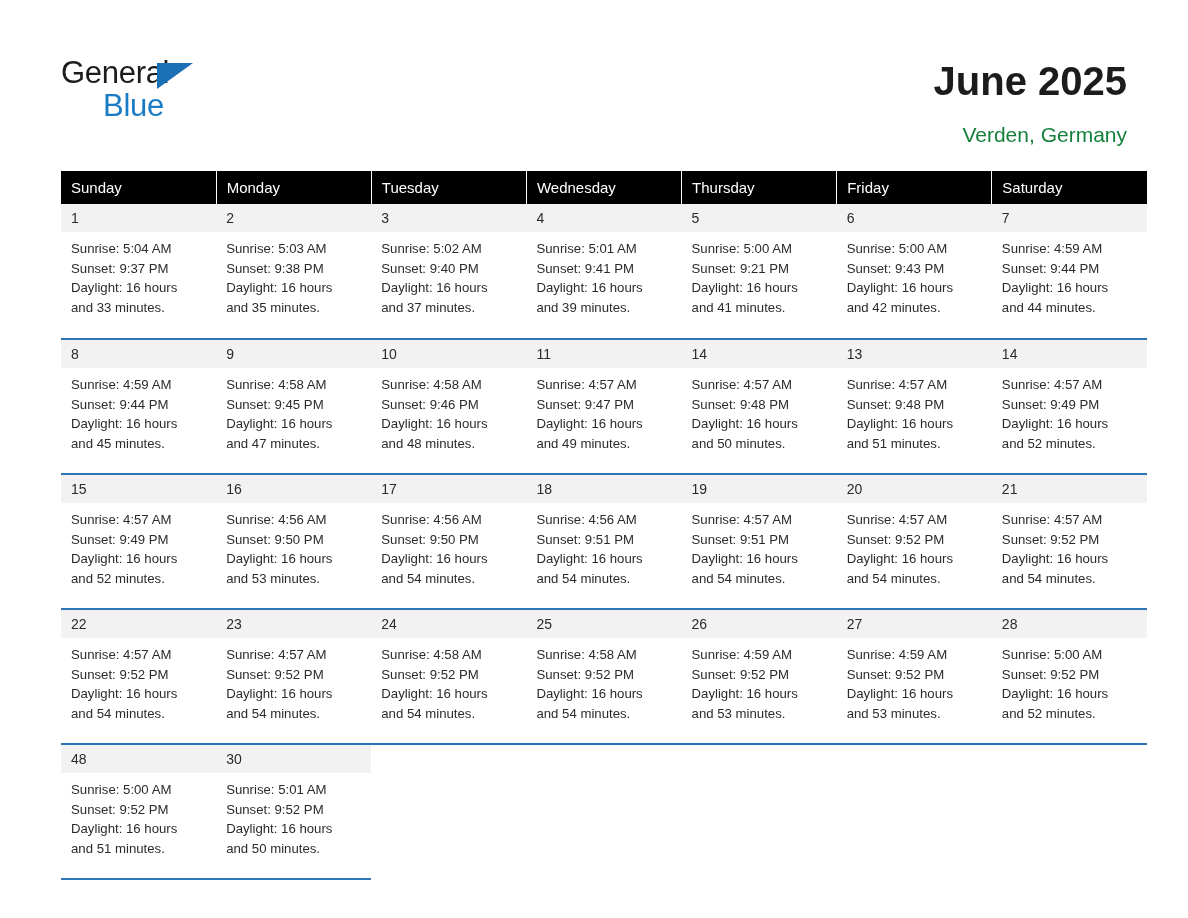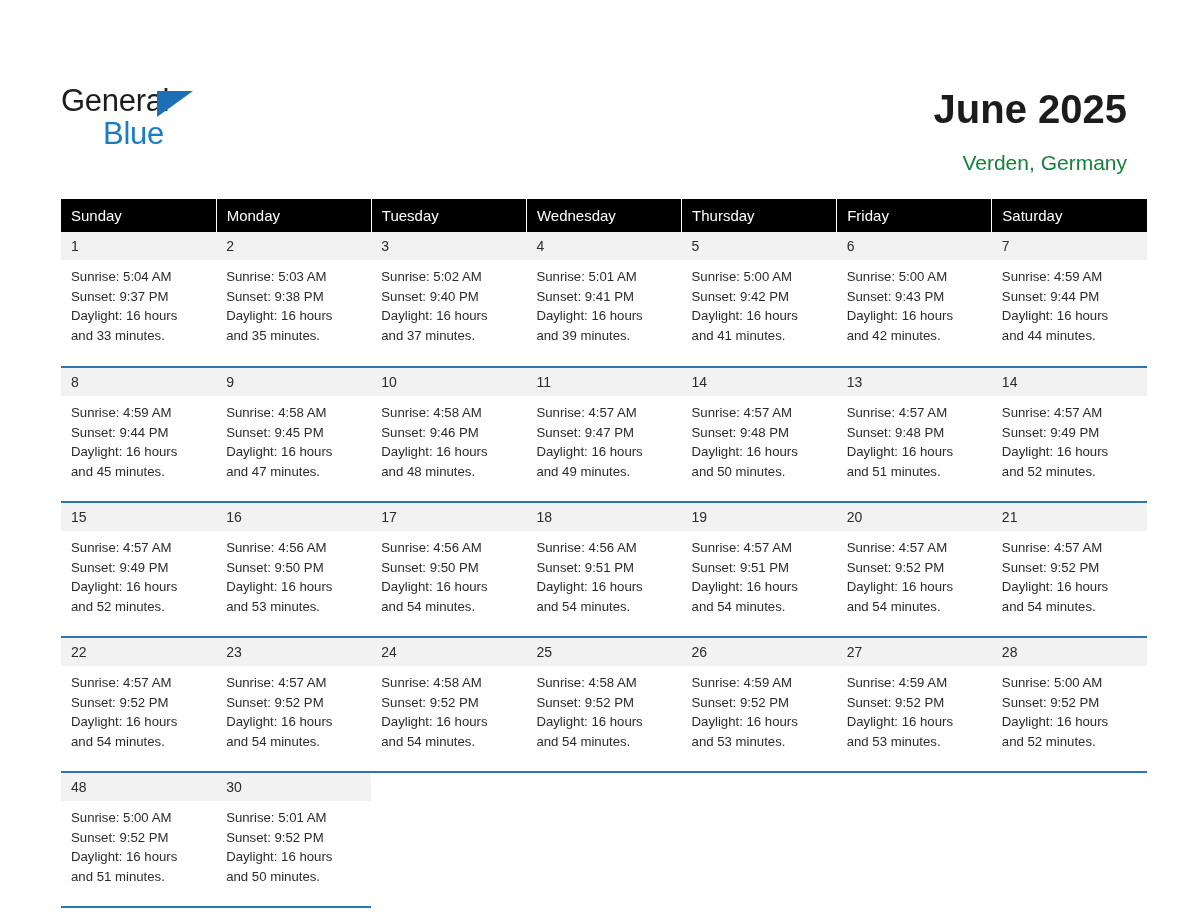--- a/index.html
+++ b/index.html
@@ -9,21 +9,20 @@
     width: 1188px;
     height: 918px;
     background: #ffffff;
     font-family: "Liberation Sans", sans-serif;
   }
   .page {
     position: relative;
     width: 1188px;
     height: 838px;
     padding: 9px;
-    margin-top: 28px;
   }
   
   .header {
     display: flex;
     align-items: flex-start;
     justify-content: space-between;
     padding: 48px 52px 0 52px;
   }
   .logo {
     position: relative;
@@ -187,21 +186,21 @@
             <div>Daylight: 16 hours</div>
             <div>and 39 minutes.</div>
           </div>
         </div>
           </td>
         <td>
             <div class="cell-inner">
           <div class="daynum">5</div>
           <div class="info">
             <div>Sunrise: 5:00 AM</div>
-            <div>Sunset: 9:42 PM</div>
+            <div>Sunset: 9:21 PM</div>
             <div>Daylight: 16 hours</div>
             <div>and 41 minutes.</div>
           </div>
         </div>
           </td>
         <td>
             <div class="cell-inner">
           <div class="daynum">6</div>
           <div class="info">
             <div>Sunrise: 5:00 AM</div>

